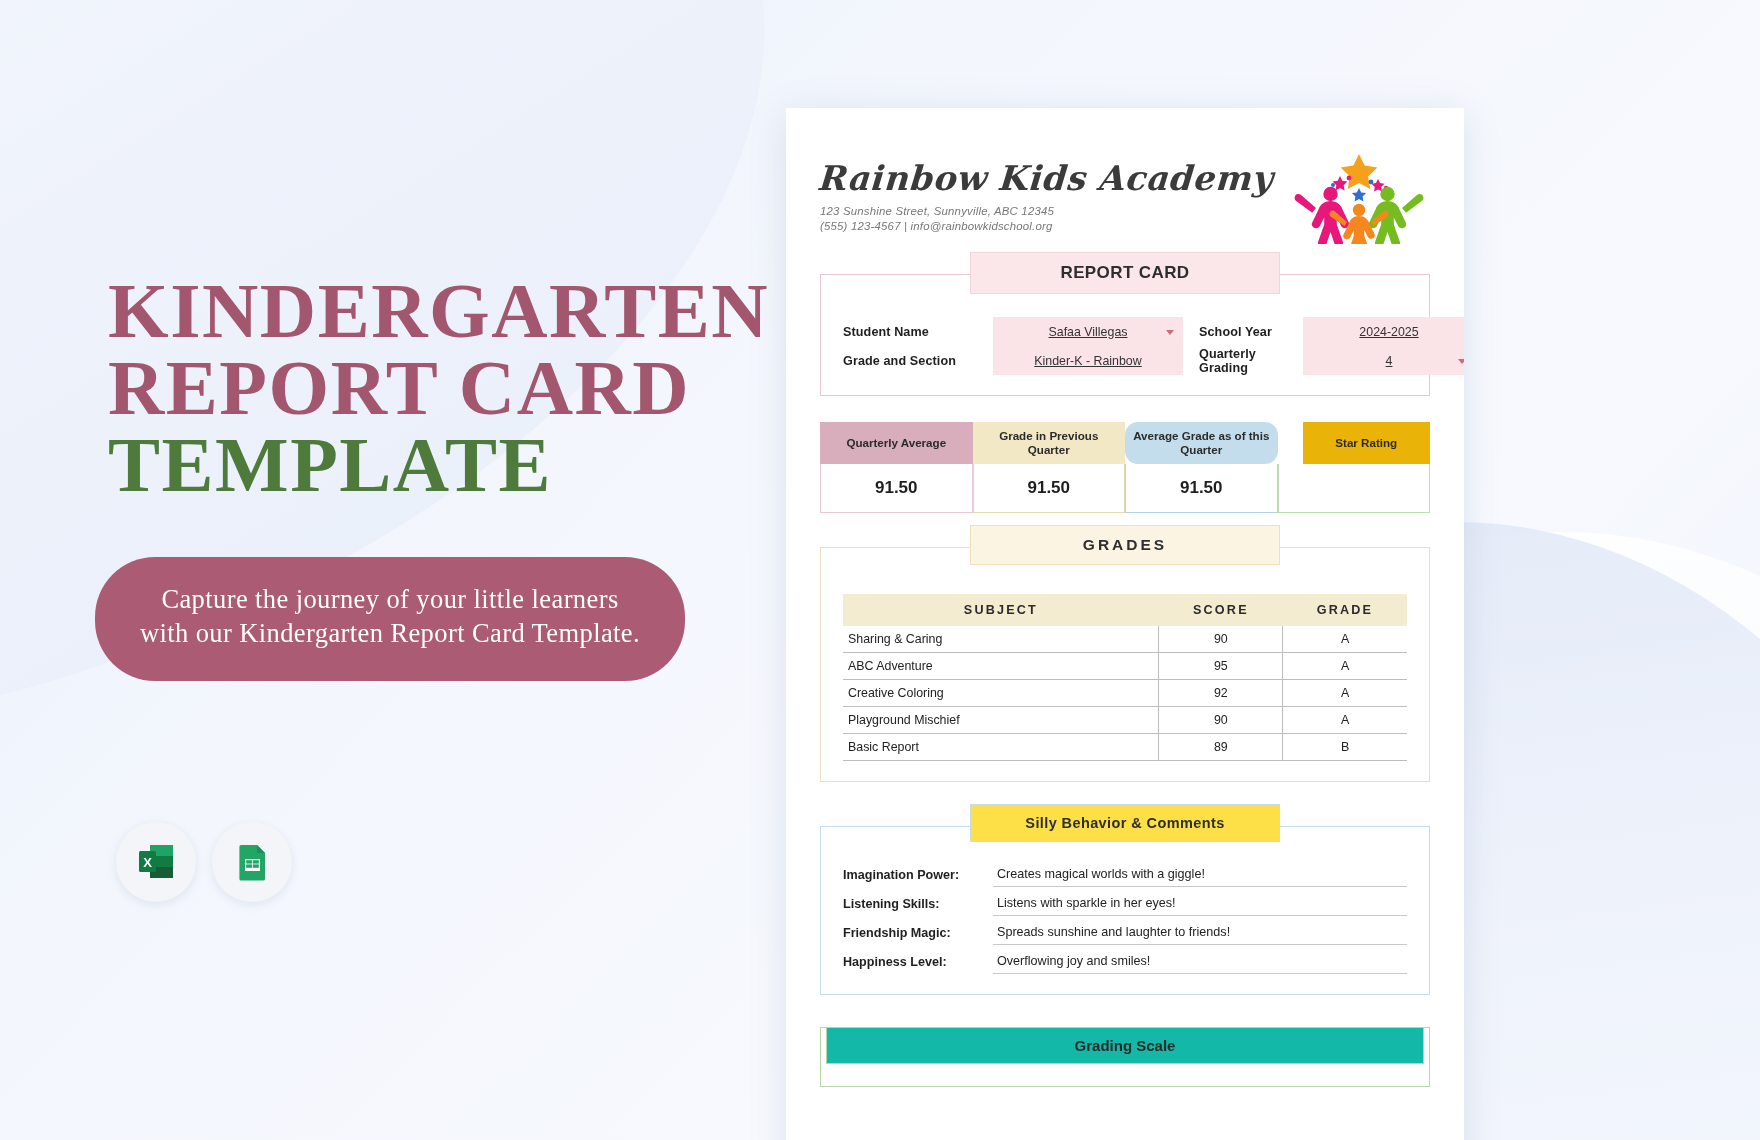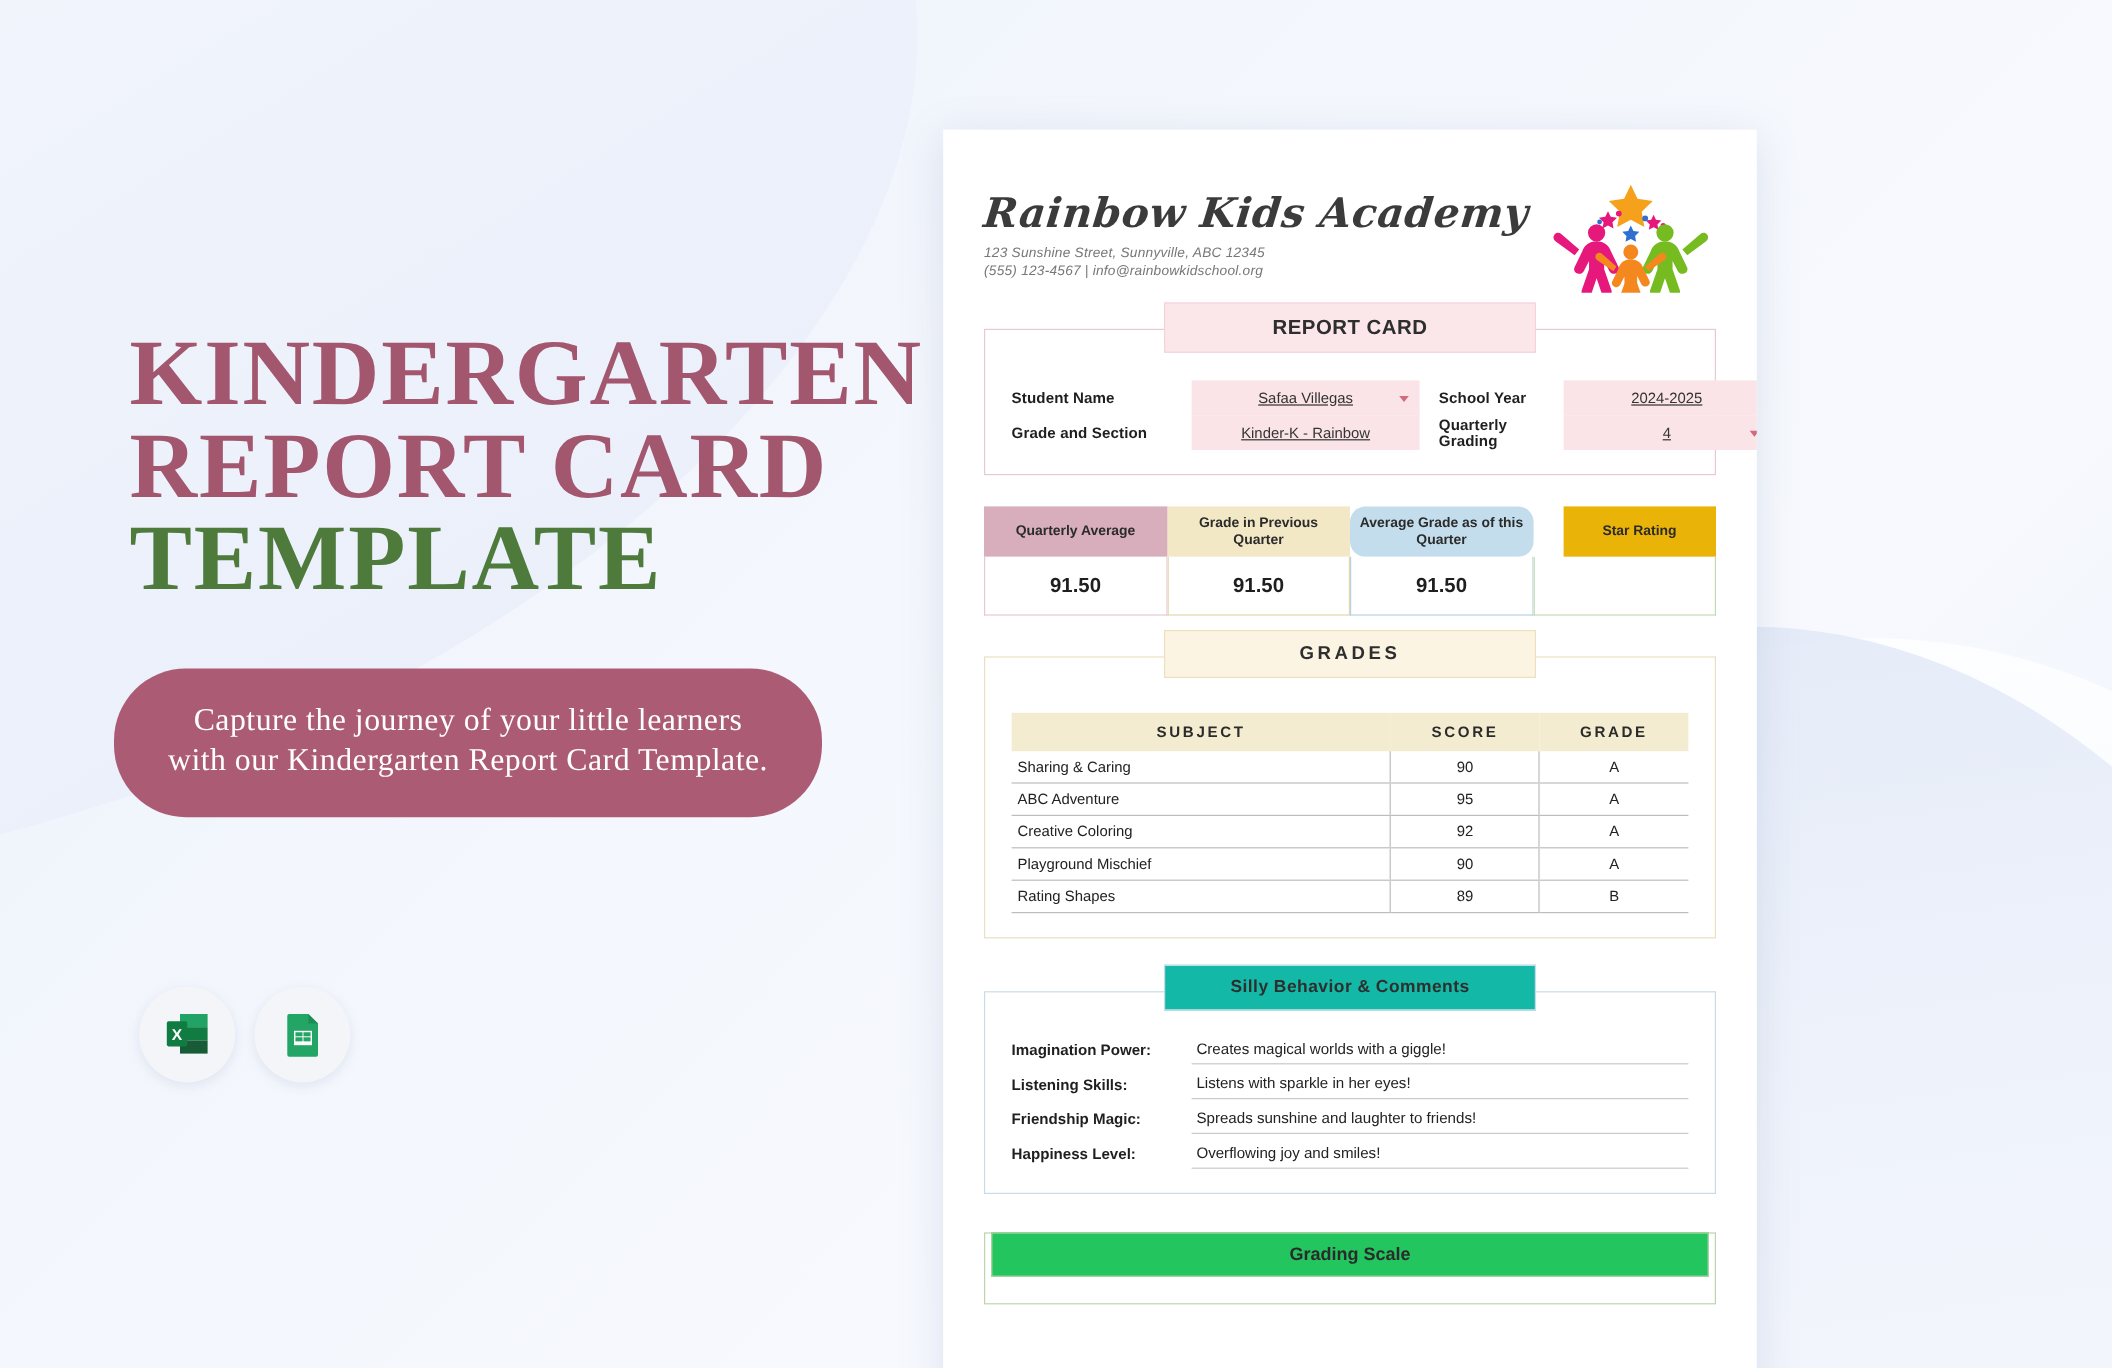--- a/index.html
+++ b/index.html
@@ -161,21 +161,21 @@
     width: 310px;
     text-align: center;
     font-weight: bold;
     font-size: 17px;
     color: #2e2e2e;
     letter-spacing: .4px;
     z-index: 2;
   }
   .sec-tab.pink  { background: #fbe7ea; border: 1px solid #f3d4db; }
   .sec-tab.cream { background: #fbf4e3; border: 1px solid #eee0bf; letter-spacing: 3px; font-size: 15.5px; }
-  .sec-tab.blue  { background: #14b8a6; border: 1px solid #c7dcea; font-size: 14.5px; text-align: center; }
+  .sec-tab.blue  { background: #fde047; border: 1px solid #c7dcea; font-size: 14.5px; text-align: center; }
 
   
   .info-grid {
     display: grid;
     grid-template-columns: 150px 190px 120px 172px;
     align-items: center;
     margin-top: 4px;
   }
   .info-label {
     font-size: 12.6px; font-weight: bold; color: #1f1f1f; letter-spacing: .1px;
@@ -245,21 +245,21 @@
     border-bottom: 1px solid #c9c9c9;
     padding: 0 0 5px 4px;
   }
 
   
   .gs-wrap { position: relative; margin-top: 32px; }
   .gs-tab {
     position: absolute; left: 50%; top: 0;
     transform: translateX(-50%);
     width: 598px; text-align: center;
-    background: #22c55e; border: 1px solid #b9d4a8;
+    background: #14b8a6; border: 1px solid #b9d4a8;
     padding: 9px 0;
     font-size: 15px; font-weight: bold; color: #2b2b2b;
   }
   .gs-frame {
     margin-top: 18px;
     border: 1px solid #bbd6ab;
     height: 60px;
   }
 </style>
 </head>
@@ -424,21 +424,21 @@
                 <td class="subj">Creative Coloring</td>
                 <td class="score">92</td>
                 <td class="grade">A</td>
               </tr>
               <tr>
                 <td class="subj">Playground Mischief</td>
                 <td class="score">90</td>
                 <td class="grade">A</td>
               </tr>
               <tr>
-                <td class="subj">Rating Shapes</td>
+                <td class="subj">Basic Report</td>
                 <td class="score">89</td>
                 <td class="grade">B</td>
               </tr>
             </tbody>
         </table>
       </div>
     </div>
 
     <div class="section" style="margin-top:44px">
       <div class="sec-tab blue">Silly Behavior &amp; Comments</div>

